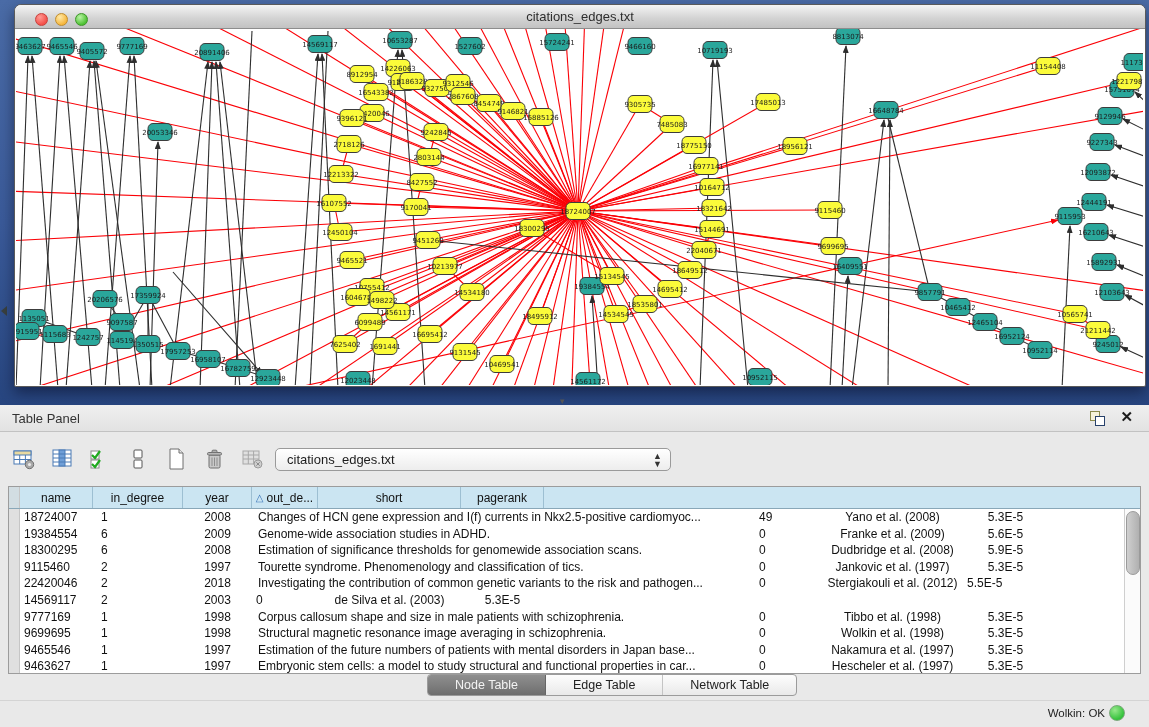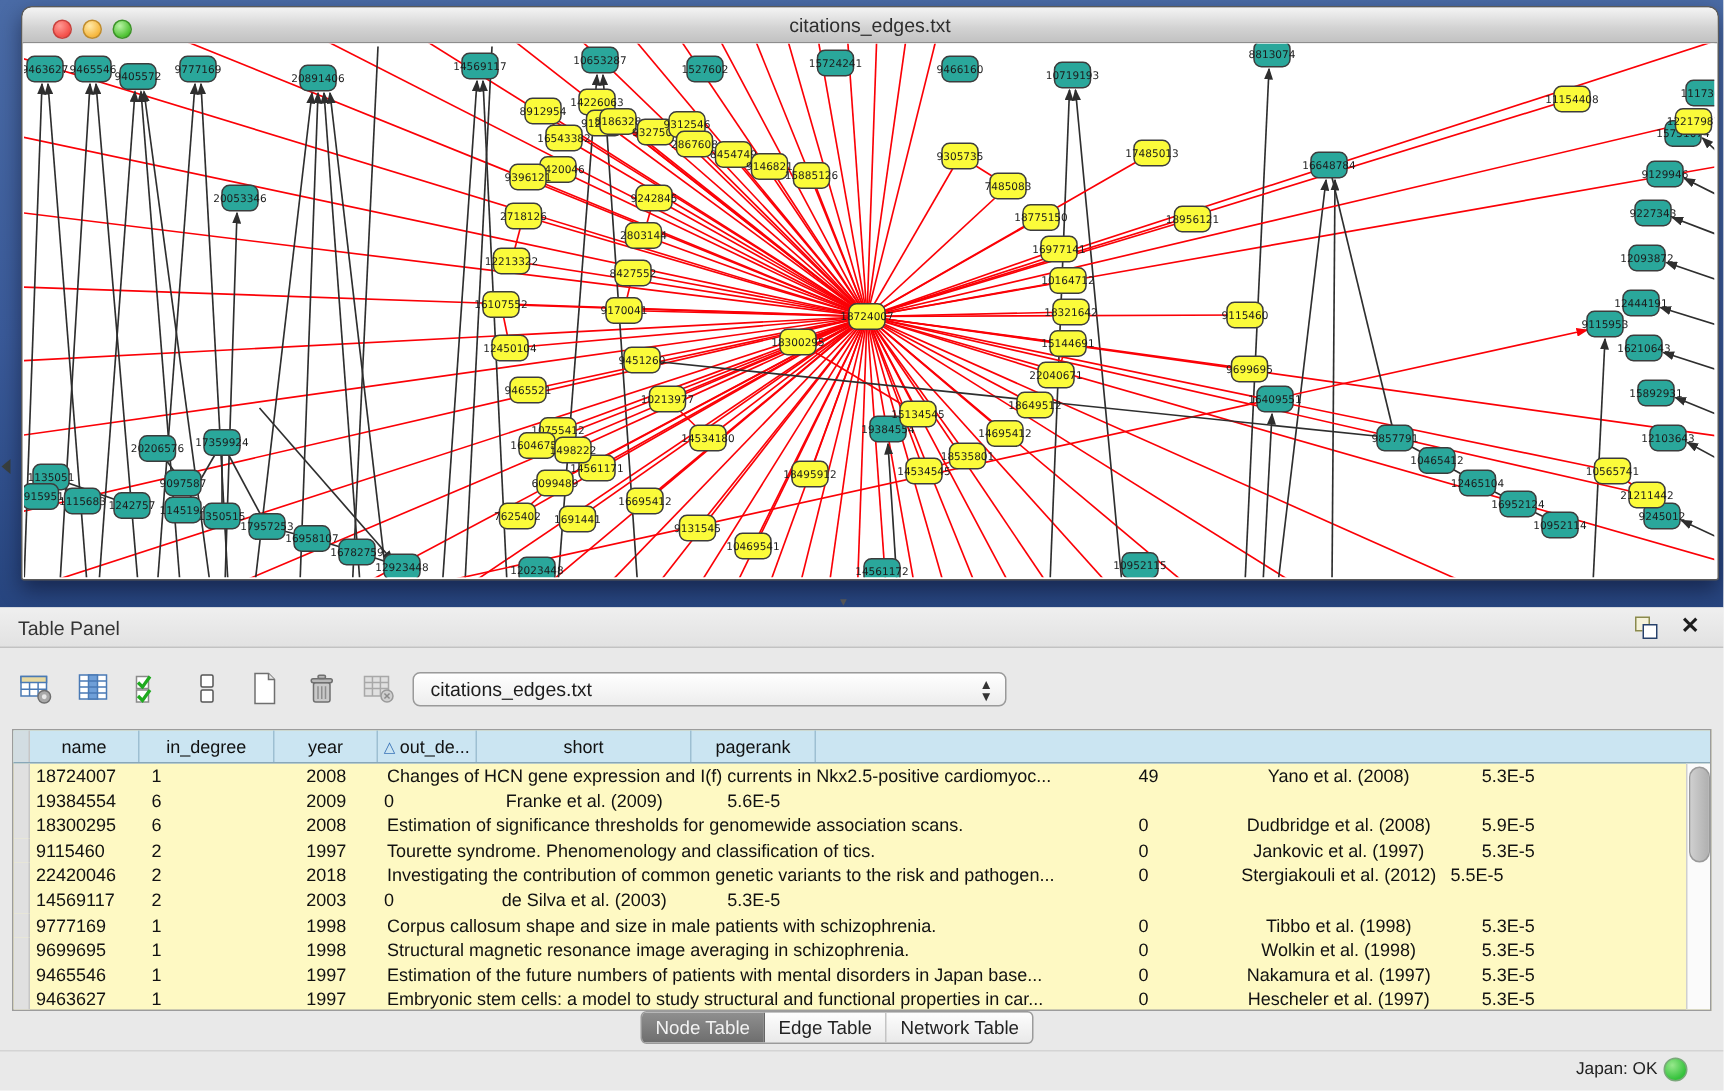--- a/index.html
+++ b/index.html
@@ -35,38 +35,38 @@
   .close-x{position:absolute;right:16px;top:3px;font-size:15px;font-weight:bold;color:#1c1c1c;cursor:default;}
   
   .ptoolbar{position:absolute;left:10px;top:38px;height:32px;display:flex;align-items:center;gap:10px;}
   .tbtn{width:28px;height:28px;display:flex;align-items:center;justify-content:center;}
   .combo{position:absolute;left:275px;top:43px;width:396px;height:23px;box-sizing:border-box;
          border:1px solid #9a9a9a;border-radius:5px;background:linear-gradient(180deg,#ffffff,#ededed);
          font-size:13px;color:#1c1c1c;line-height:21px;padding-left:11px;box-shadow:inset 0 1px 1px rgba(255,255,255,.8);}
   .combo .arrows{position:absolute;right:8px;top:3px;font-size:9px;color:#333;line-height:8px;text-align:center;}
   
   .grid{position:absolute;left:8px;top:81px;width:1133px;height:188px;box-sizing:border-box;
-        border:1px solid #9c9c9c;background:#fef9c3;display:flex;flex-direction:column;font-size:12px;}
+        border:1px solid #9c9c9c;background:#ffffff;display:flex;flex-direction:column;font-size:12px;}
   .g-head{display:flex;height:21px;border-bottom:1px solid #89a7b8;background:#cbe5f2;flex:none;}
   .g-head .cell{box-sizing:border-box;border-right:1px solid #9dbfd2;display:flex;
         align-items:center;justify-content:center;color:#111;overflow:hidden;white-space:nowrap;}
   .g-head .gutter,.g-body .gutter{width:10px;flex:none;background:#e0e0e0;border-right:1px solid #c6c6c6;}
   .g-head .gutter{background:#d2dde2;}
   .sort-tri{color:#3a74b8;font-size:10px;margin-right:3px;}
   .g-body{flex:1;display:flex;flex-direction:column;overflow:hidden;position:relative;}
   .g-rowwrap{flex:1;}
   .g-row{display:flex;height:16.6px;line-height:16.6px;color:#111;white-space:nowrap;}
   .g-row .cell{box-sizing:border-box;overflow:hidden;padding:0 3px;}
   .vsb{position:absolute;right:0;top:0;bottom:0;width:15px;background:#fbfbfb;border-left:1px solid #cfcfcf;}
   .vsb .thumb{position:absolute;left:1px;top:2px;width:12px;height:62px;border:1px solid #9a9a9a;border-radius:7px;
         background:linear-gradient(90deg,#cfcfcf,#b0b0b0);}
   
   .seg{position:absolute;left:427px;top:269px;height:20px;display:flex;border:1px solid #9b9b9b;
        border-radius:4px;overflow:hidden;font-size:12.5px;background:linear-gradient(180deg,#fdfdfd,#e9e9e9);}
-  .seg .s{padding:0 9px;line-height:20px;color:#222;border-right:1px solid #c4c4c4;}
+  .seg .s{padding:0 27px;line-height:20px;color:#222;border-right:1px solid #c4c4c4;}
   .seg .s:last-child{border-right:none;}
   .seg .s.sel{background:linear-gradient(180deg,#8f8f8f,#6e6e6e);color:#f3f3f3;border-right:1px solid #666;}
   
   .statusbar{position:absolute;left:0;bottom:0;width:1149px;height:26px;border-top:1px solid #d4d4d4;}
   .mem{position:absolute;right:44px;top:6px;font-size:11.5px;color:#222;}
   .memdot{position:absolute;right:24px;top:4px;width:14px;height:14px;border-radius:50%;
        background:radial-gradient(circle at 35% 30%,#97e88c,#35c23c 70%);border:1px solid #7aa87a;}
 </style>
 </head>
 <body>
@@ -811,20 +811,21 @@
             <div class="cell" style="width: 503px; text-align: left; padding-left: 6px;">Changes of HCN gene expression and I(f) currents in Nkx2.5-positive cardiomyoc...</div>
             <div class="cell" style="width: 66px; text-align: left; padding-left: 4px;">49</div>
             <div class="cell" style="width: 143px; text-align: center;">Yano et al. (2008)</div>
             <div class="cell" style="width: 83px; text-align: center;">5.3E-5</div>
           </div>
           <div class="g-row">
             <div class="gutter"></div>
             <div class="cell" style="width: 73px; text-align: left; padding-left: 4px;">19384554</div>
             <div class="cell" style="width: 90px; text-align: left; padding-left: 8px;">6</div>
             <div class="cell" style="width: 69px; text-align: center;">2009</div>
+            <div class="cell" style="width: 503px; text-align: left; padding-left: 6px;">Genome-wide association studies in ADHD.</div>
             <div class="cell" style="width: 66px; text-align: left; padding-left: 4px;">0</div>
             <div class="cell" style="width: 143px; text-align: center;">Franke et al. (2009)</div>
             <div class="cell" style="width: 83px; text-align: center;">5.6E-5</div>
           </div>
           <div class="g-row">
             <div class="gutter"></div>
             <div class="cell" style="width: 73px; text-align: left; padding-left: 4px;">18300295</div>
             <div class="cell" style="width: 90px; text-align: left; padding-left: 8px;">6</div>
             <div class="cell" style="width: 69px; text-align: center;">2008</div>
             <div class="cell" style="width: 503px; text-align: left; padding-left: 6px;">Estimation of significance thresholds for genomewide association scans.</div>
@@ -908,16 +909,16 @@
     </div>
   </div>
 
   <div class="seg" id="tabseg">
       <div class="s sel">Node Table</div>
       <div class="s">Edge Table</div>
       <div class="s">Network Table</div>
     </div>
 
   <div class="statusbar">
-    <span class="mem">Japan: OK</span>
+    <span class="mem">Wolkin: OK</span>
     <span class="memdot"></span>
   </div>
 </div>
 
 </body></html>

